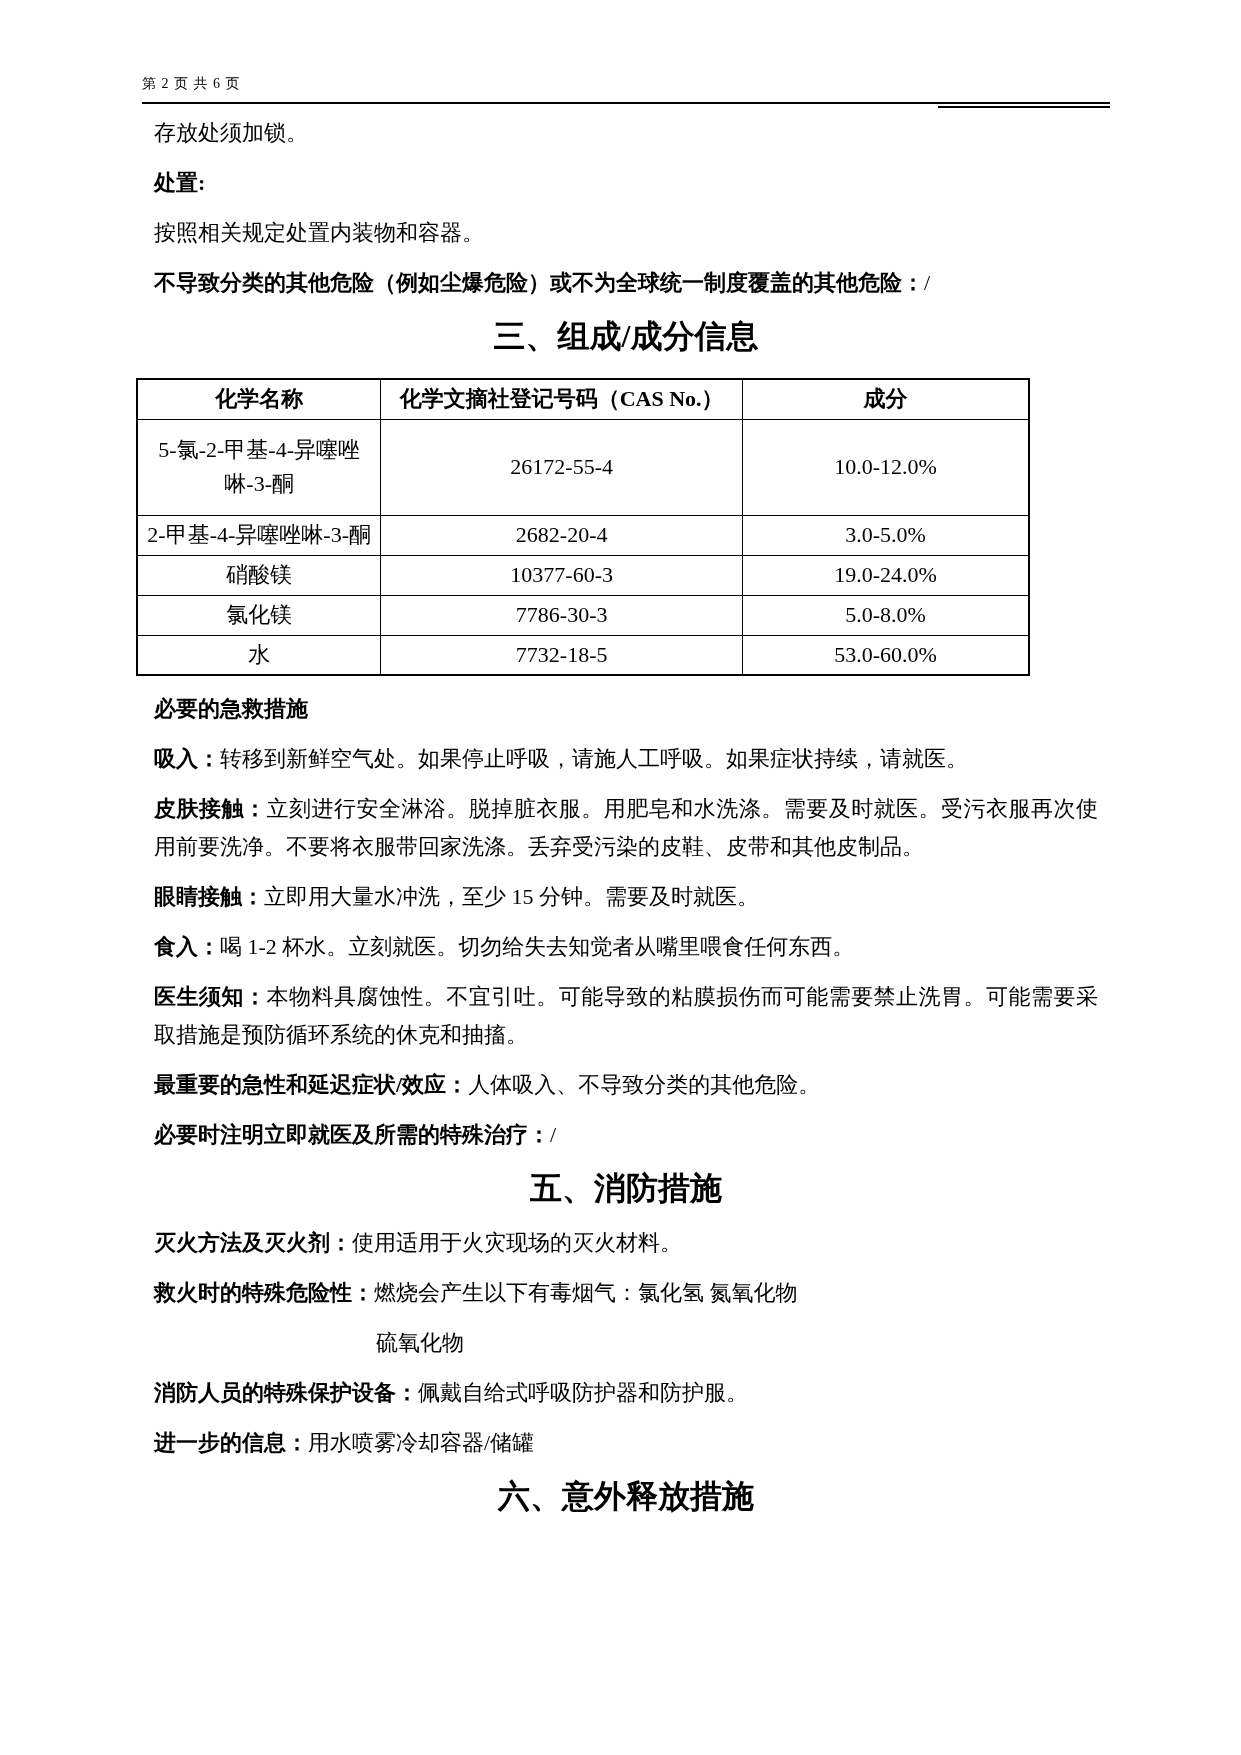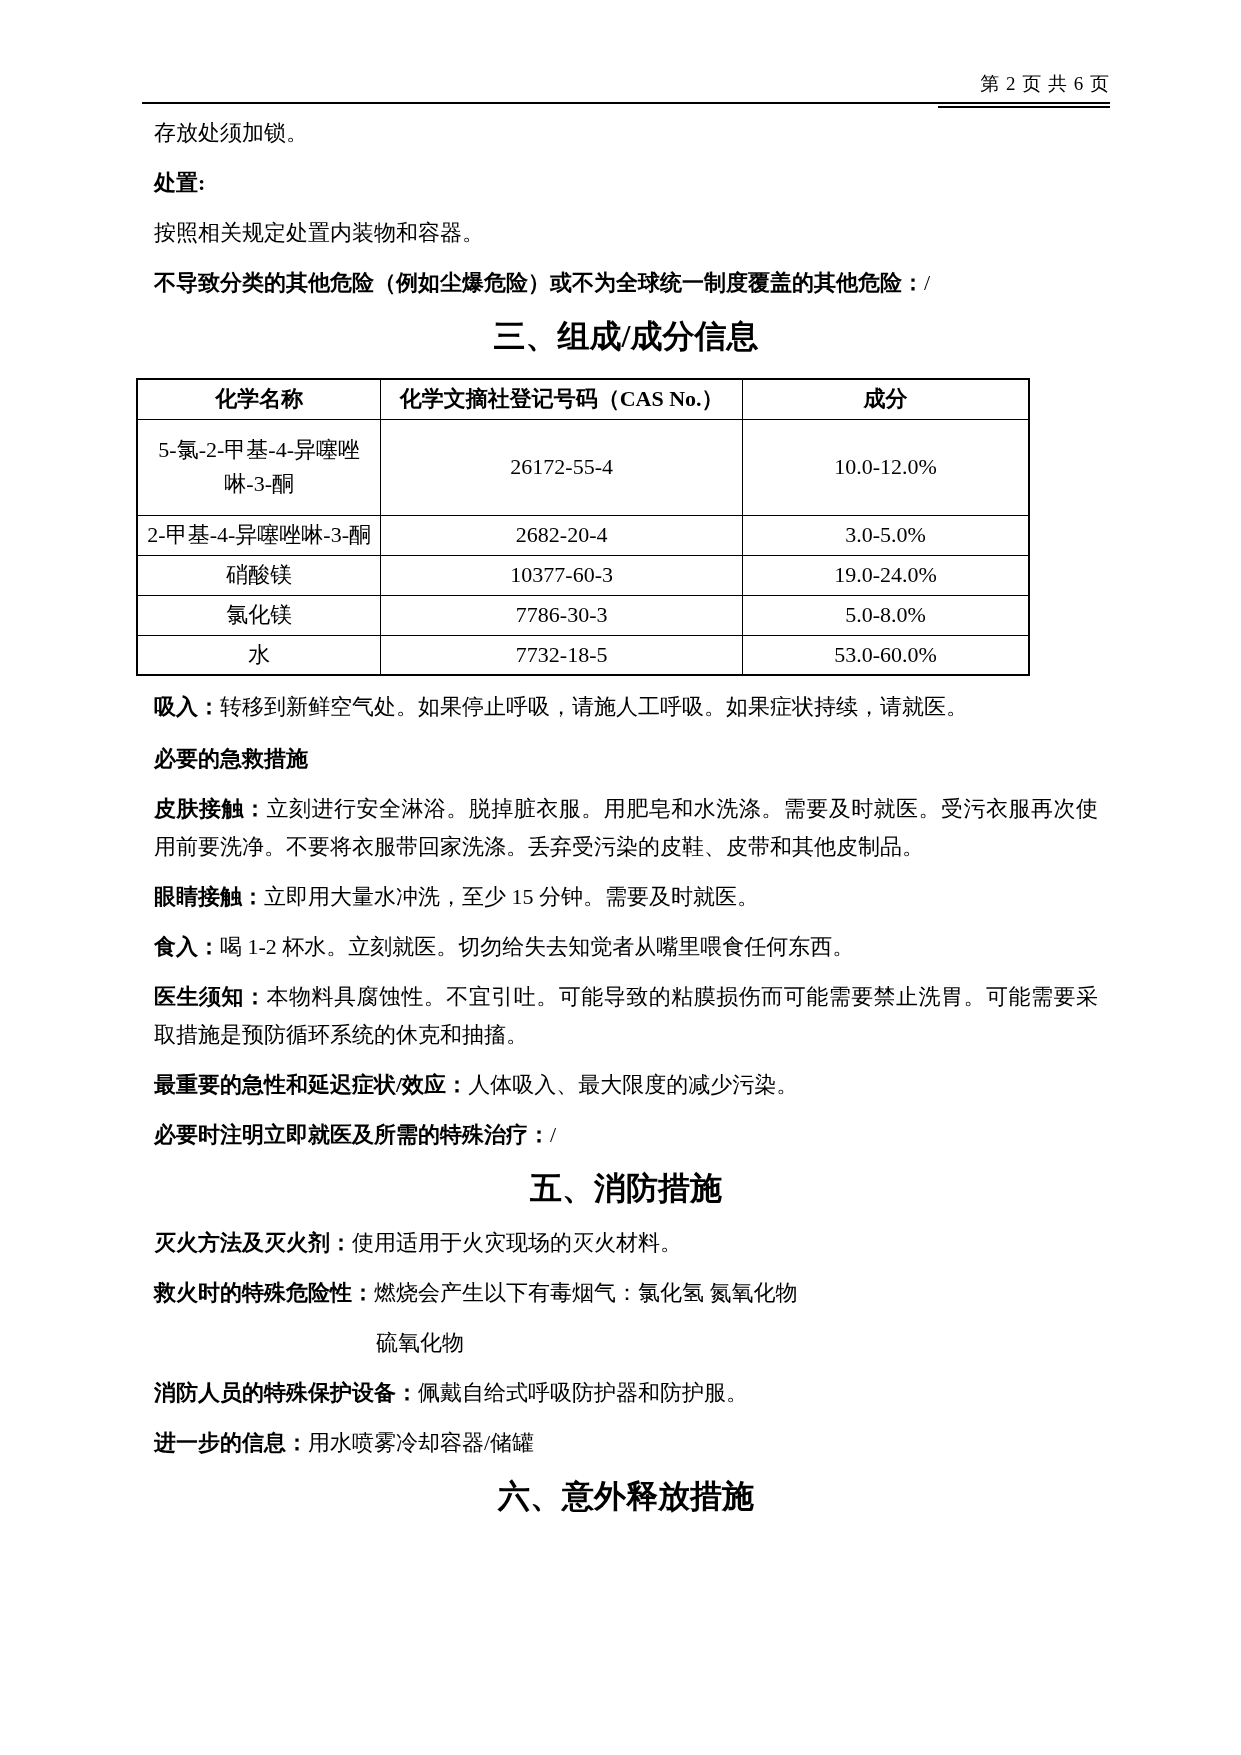--- a/index.html
+++ b/index.html
@@ -5,21 +5,21 @@
   html, body { margin: 0; padding: 0; background: #ffffff; }
   body {
     width: 1241px; height: 1755px;
     font-family: "Liberation Serif", "DejaVu Serif", serif;
     color: #000; font-size: 22px; position: relative; overflow: hidden;
   }
   .page { padding: 72px 131px 0 142px; }
 
   
   .hdr { position: relative; border-bottom: 2px solid #000; padding-bottom: 6px; }
-  .pagenum { text-align: right; font-size: 19px; letter-spacing: 1px; line-height: 24px; }
+  .pagenum { font-size: 14px; letter-spacing: 1px; line-height: 24px; }
   .pagenum-underline {
     position: absolute; right: 0; bottom: -6px; width: 172px; height: 2px; background: #000;
   }
 
   
   .para { line-height: 38px; margin: 12px; }
   .para.first { margin-top: 10px; }
   .b { font-weight: bold; }
   .lbl { font-weight: bold; }
 
@@ -107,28 +107,28 @@
     </tr>
     <tr class="norm">
       <td>水</td>
       <td>7732-18-5</td>
       <td>53.0-60.0%</td>
     </tr>
   </tbody>
     </table>
 
 
+  <div class="para b subtitle">必要的急救措施</div>
+
   <div class="para just"><span class="lbl">吸入：</span><span>转移到新鲜空气处。如果停止呼吸，请施人工呼吸。如果症状持续，请就医。</span></div>
-
-  <div class="para b subtitle">必要的急救措施</div>
   <div class="para just"><span class="lbl">皮肤接触：</span><span>立刻进行安全淋浴。脱掉脏衣服。用肥皂和水洗涤。需要及时就医。受污衣服再次使用前要洗净。不要将衣服带回家洗涤。丢弃受污染的皮鞋、皮带和其他皮制品。</span></div>
   <div class="para just"><span class="lbl">眼睛接触：</span><span>立即用大量水冲洗，至少 15 分钟。需要及时就医。</span></div>
   <div class="para just"><span class="lbl">食入：</span><span>喝 1-2 杯水。立刻就医。切勿给失去知觉者从嘴里喂食任何东西。</span></div>
   <div class="para just"><span class="lbl">医生须知：</span><span>本物料具腐蚀性。不宜引吐。可能导致的粘膜损伤而可能需要禁止洗胃。可能需要采取措施是预防循环系统的休克和抽搐。</span></div>
-  <div class="para just"><span class="lbl">最重要的急性和延迟症状/效应：</span><span>人体吸入、最大限度的减少污染。</span></div>
+  <div class="para just"><span class="lbl">最重要的急性和延迟症状/效应：</span><span>人体吸入、不导致分类的其他危险。</span></div>
   <div class="para just"><span class="lbl">必要时注明立即就医及所需的特殊治疗：</span><span>/</span></div>
 
   <h2 class="sec sec-fire">五、消防措施</h2>
 
   <div class="para subtitle"><span class="lbl">灭火方法及灭火剂：</span><span>使用适用于火灾现场的灭火材料。</span></div>
   <div class="para"><span class="lbl">救火时的特殊危险性：</span><span>燃烧会产生以下有毒烟气：氯化氢 氮氧化物</span></div>
   <div class="para indent-smoke">硫氧化物</div>
   <div class="para"><span class="lbl">消防人员的特殊保护设备：</span><span>佩戴自给式呼吸防护器和防护服。</span></div>
   <div class="para"><span class="lbl">进一步的信息：</span><span>用水喷雾冷却容器/储罐</span></div>
 

